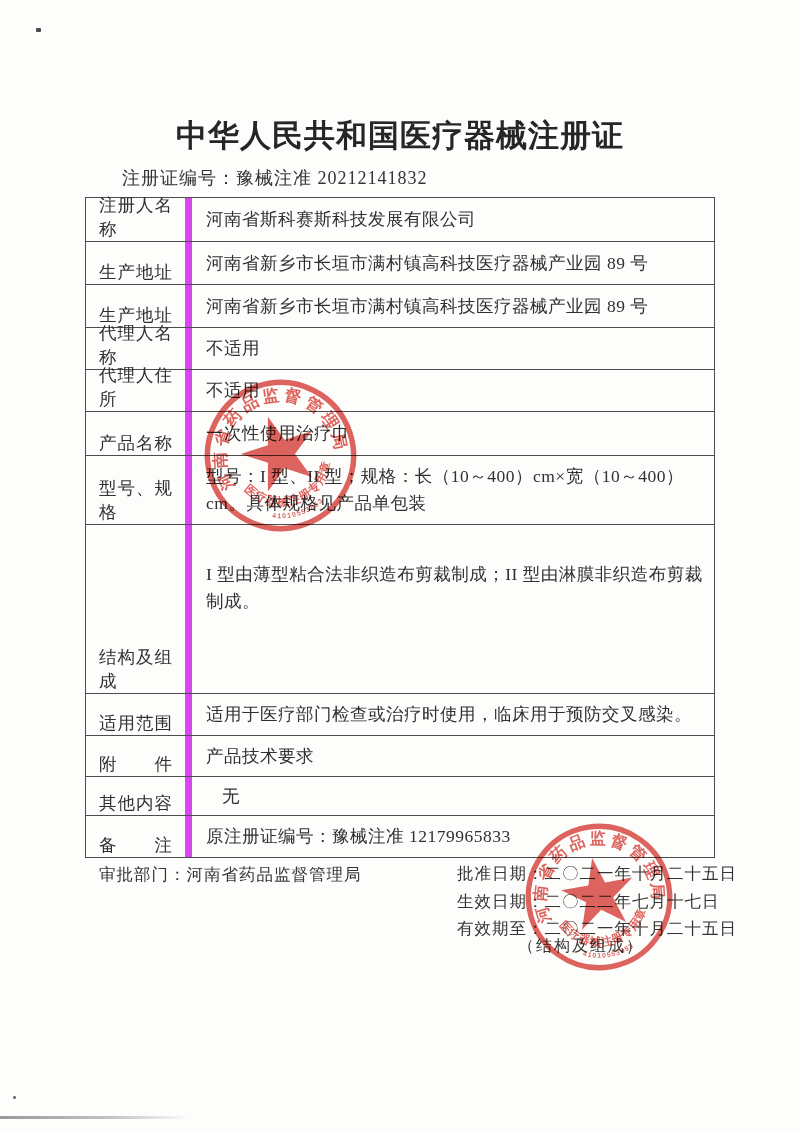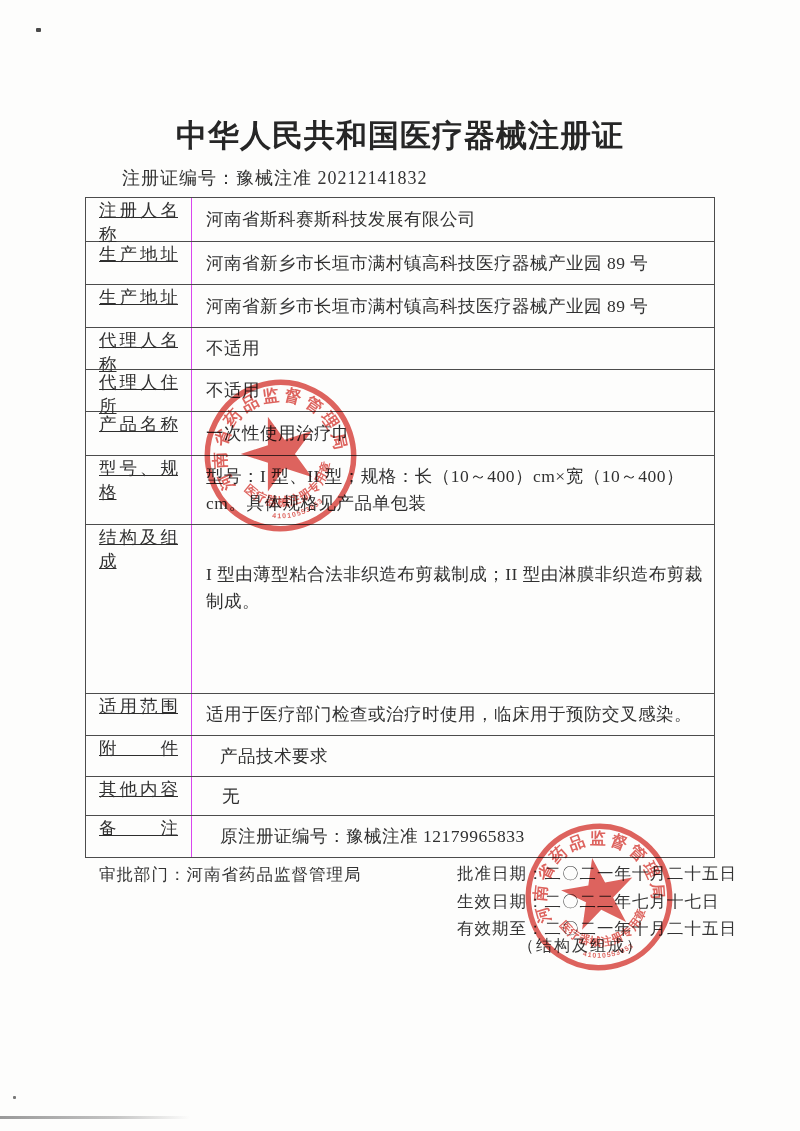--- a/index.html
+++ b/index.html
@@ -29,38 +29,38 @@
     position:absolute;left:85px;top:197px;width:630px;
     border:1px solid #4c4c4c;
     box-sizing:border-box;
     background:transparent;
   }
   .row{display:flex;box-sizing:border-box;border-bottom:1px solid #4c4c4c;}
   .row:last-child{border-bottom:none;}
   .cell{box-sizing:border-box;}
   .cell.lab{
     width:106px;flex:0 0 106px;
-    border-right:1px solid #d946ef;
-    display:flex;align-items:flex-start;text-decoration:underline;
+    border-right:7px solid #d946ef;
+    display:flex;align-items:flex-end;
   }
   .cell.lab span{
     display:block;width:100%;
     padding:0 13px;
     font-size:17.5px;color:#303030;
     text-align:justify;text-align-last:justify;
   }
   .cell.val{
     flex:1;
     display:flex;align-items:center;
     padding:4px 10px 4px 14px;
     font-size:17.5px;line-height:27px;color:#303030;
     letter-spacing:0.5px;
   }
   .h44{height:44px;} .h43{height:43px;} .h42{height:42px;}
-  .h41{height:41px;gap:14px;} .h39{height:39px;gap:16px;} .h69{height:69px;} .h169{height:169px;}
+  .h41{height:41px;} .h39{height:39px;gap:16px;} .h69{height:69px;} .h169{height:169px;}
   .row.tall .cell.val{align-items:flex-start;padding-top:36px;}
   
   .approval-dept{
     position:absolute;left:99px;top:864px;
     font-size:16.5px;letter-spacing:1px;color:#333;
   }
   .dates{
     position:absolute;left:457px;top:860px;
     font-size:16.5px;line-height:27.5px;letter-spacing:1px;color:#333;
   }

